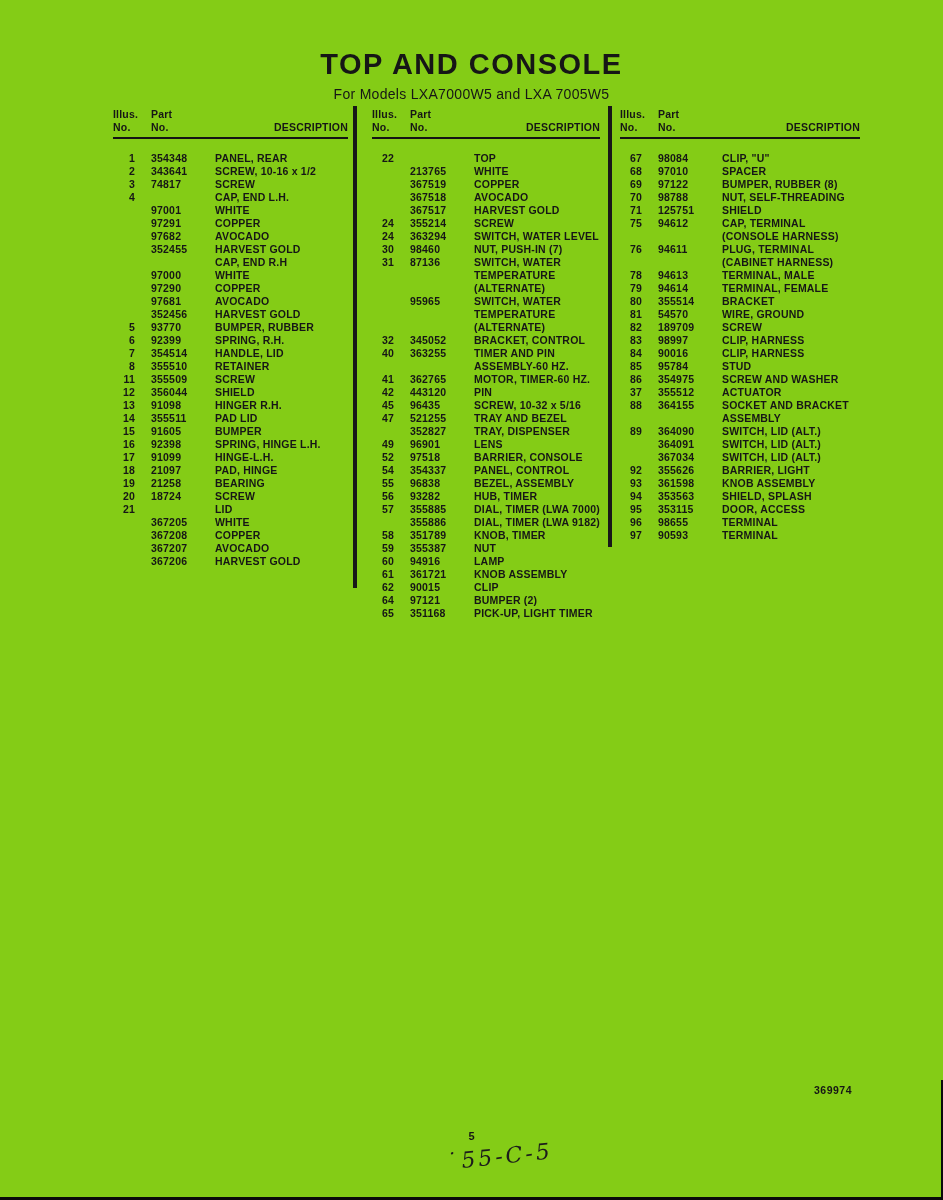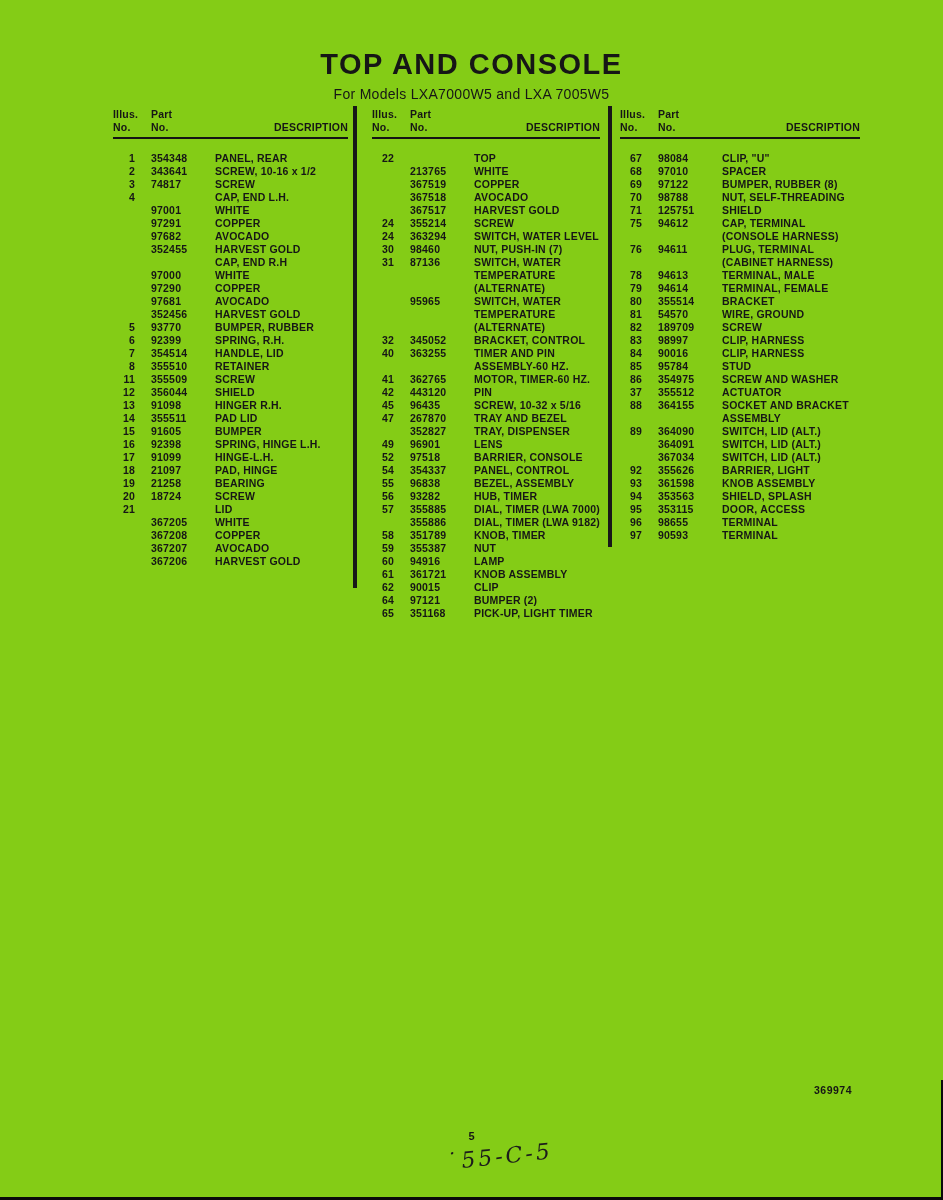--- a/index.html
+++ b/index.html
@@ -350,21 +350,21 @@
           <span class="c-part-no">443120</span>
           <span class="c-part-description">PIN</span>
         </div>
         <div class="prow">
           <span class="c-illus-no">45</span>
           <span class="c-part-no">96435</span>
           <span class="c-part-description">SCREW, 10-32 x 5/16</span>
         </div>
         <div class="prow">
           <span class="c-illus-no">47</span>
-          <span class="c-part-no">267870</span>
+          <span class="c-part-no">521255</span>
           <span class="c-part-description">TRAY AND BEZEL</span>
         </div>
         <div class="prow">
           <span class="c-illus-no"></span>
           <span class="c-part-no">352827</span>
           <span class="c-part-description">TRAY, DISPENSER</span>
         </div>
         <div class="prow">
           <span class="c-illus-no">49</span>
           <span class="c-part-no">96901</span>

